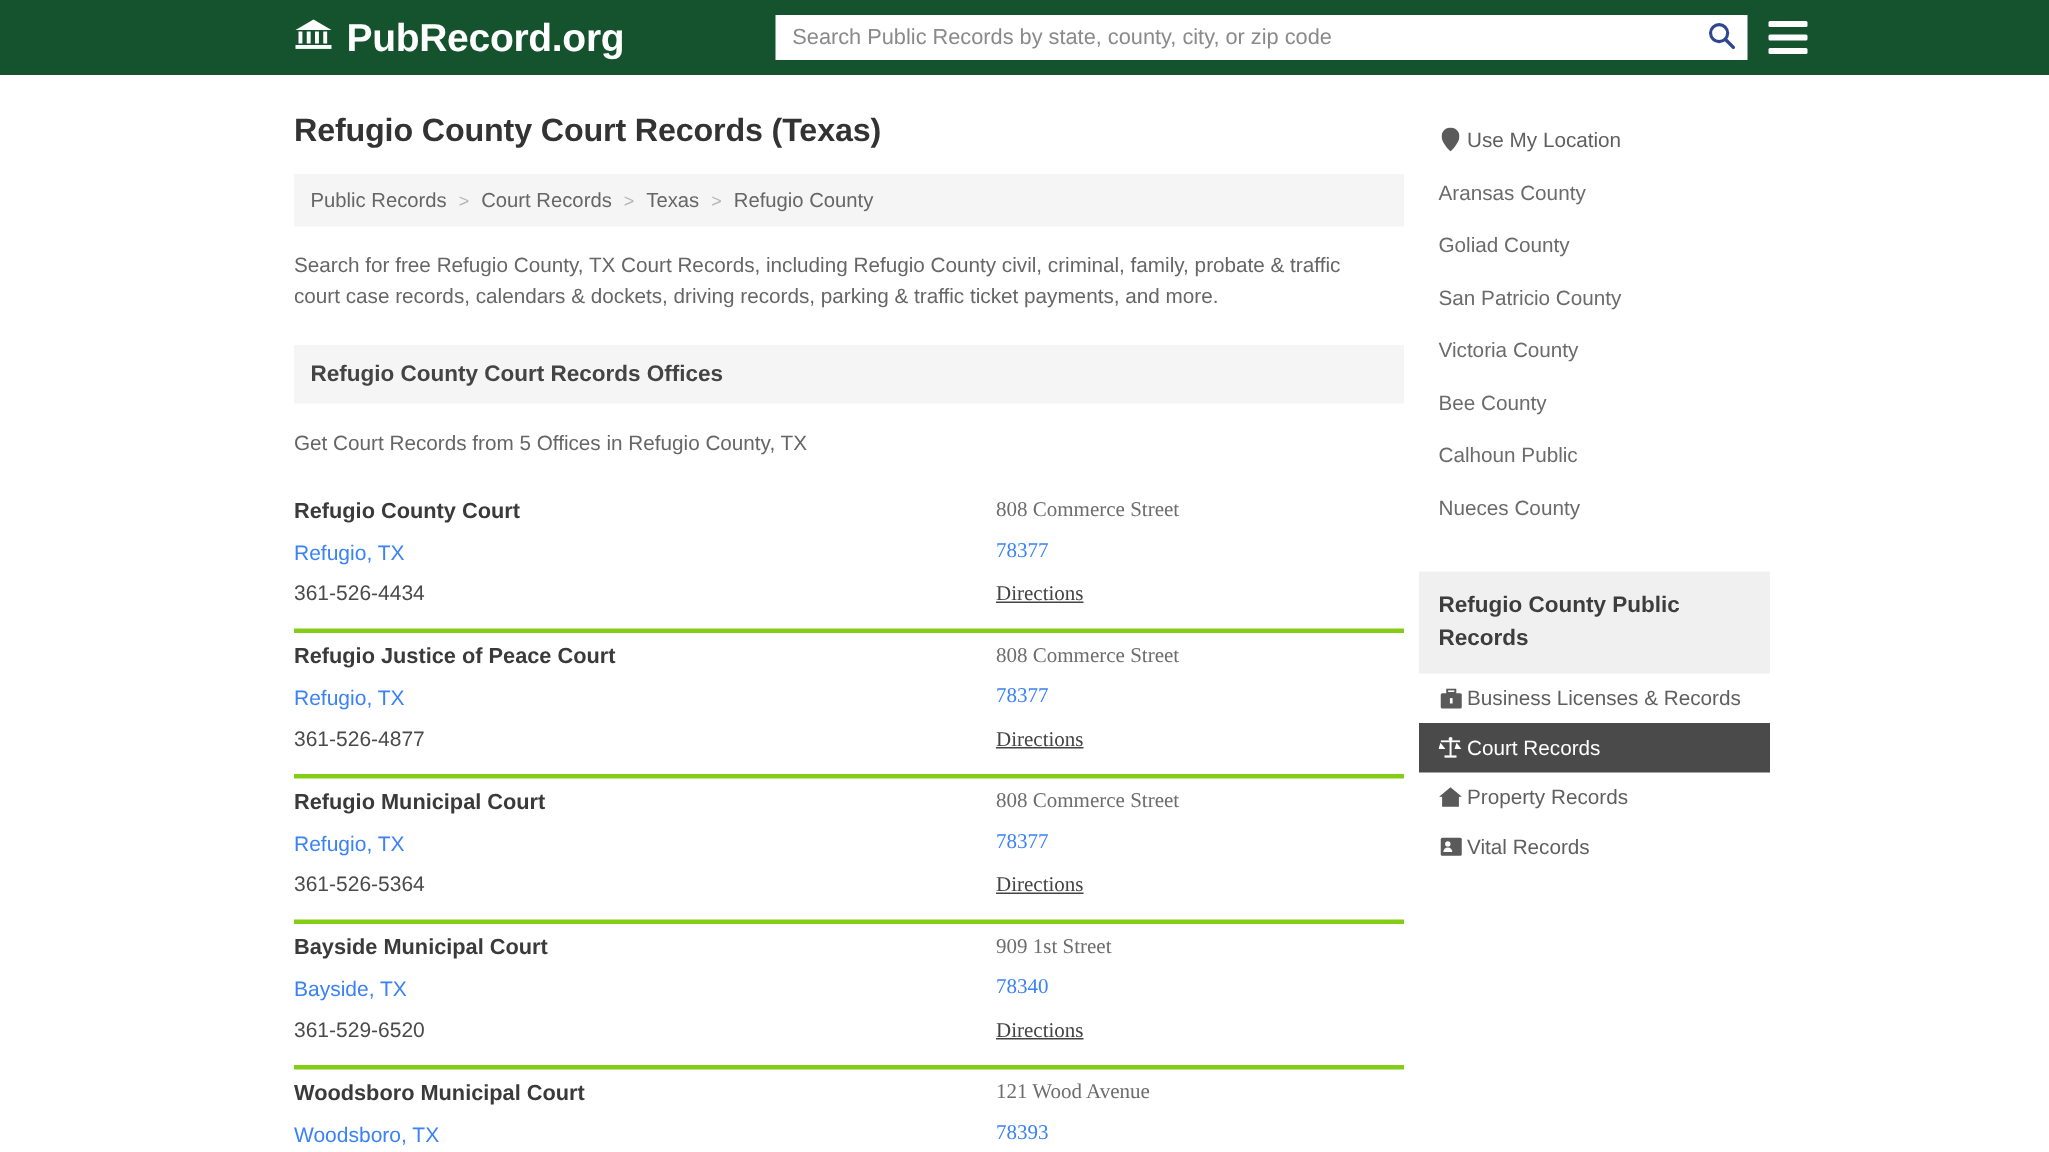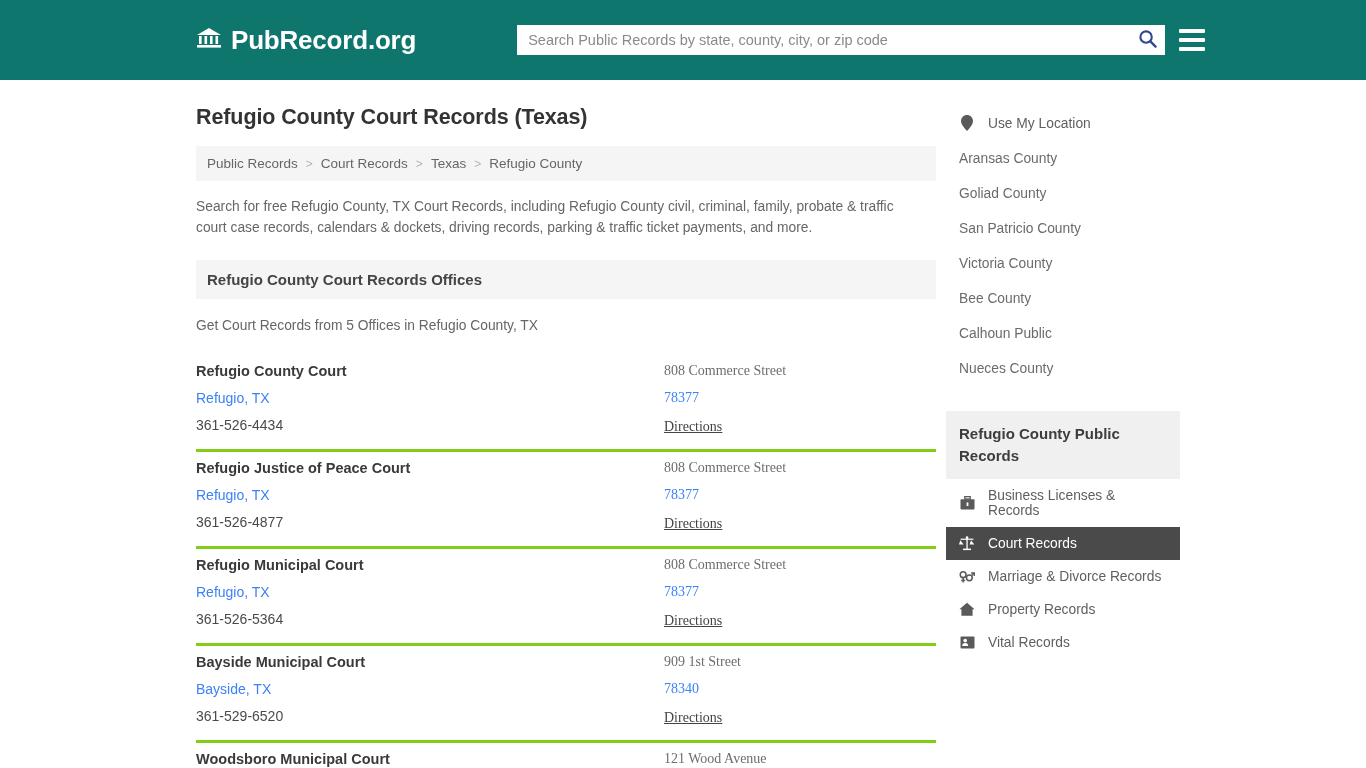--- a/index.html
+++ b/index.html
@@ -6,22 +6,22 @@
   html, body {
     margin: 0; padding: 0;
     width: 1366px; height: 768px;
     overflow: hidden;
     background: #ffffff;
     font-family: "Liberation Sans", sans-serif;
   }
 
   
   .site-header {
-    height: 80px;
-    background: #0f766e;
+    height: 50px;
+    background: #14532d;
     display: flex;
     align-items: center;
     padding: 0 110px 0 196px;
   }
   .brand {
     display: flex;
     align-items: center;
     gap: 9px;
     color: #ffffff;
     text-decoration: none;
@@ -189,21 +189,21 @@
     line-height: 22px;
   }
   .side-list { padding: 0; margin: 0; list-style: none; }
   .side-item {
     padding: 10px 13px;
     font-size: 13.8px;
     color: #6b6b6b;
     cursor: pointer;
     display: flex;
     align-items: center;
-    gap: 13px;
+    gap: 3px;
   }
   .side-item.with-icon { color: #5f5f5f; }
   .side-item .ico {
     width: 16px;
     flex: 0 0 16px;
     display: flex;
     align-items: center;
     justify-content: center;
     color: #5a5a5a;
   }
@@ -400,33 +400,20 @@
               <rect x="1.6" y="2.6" width="12.8" height="1.2" fill="currentColor"></rect>
               <path d="M1.3 4.2 L0 8.4 h4.6 z" fill="currentColor"></path>
               <path d="M14.4 4.2 L13.1 8.4 h4.6 z" transform="translate(-2.4,0)" fill="currentColor"></path>
               <circle cx="8.05" cy="1.6" r="1.3" fill="currentColor"></circle>
             </svg>
           </span>
           <span>Court Records</span>
         </li>
 
 
-        <li class="side-item with-icon">
-          <span class="ico">
-            <svg width="16" height="15" viewBox="0 0 17 16" aria-hidden="true">
-              <circle cx="4.4" cy="6" r="3.1" fill="none" stroke="currentColor" stroke-width="1.6"></circle>
-              <line x1="4.4" y1="9.3" x2="4.4" y2="14.4" stroke="currentColor" stroke-width="1.6"></line>
-              <line x1="2.3" y1="12.2" x2="6.5" y2="12.2" stroke="currentColor" stroke-width="1.6"></line>
-              <circle cx="11" cy="9.4" r="3.1" fill="none" stroke="currentColor" stroke-width="1.6"></circle>
-              <line x1="13.2" y1="7.2" x2="16.2" y2="4.2" stroke="currentColor" stroke-width="1.6"></line>
-              <polyline points="12.9,4.2 16.4,4.2 16.4,7.5" fill="none" stroke="currentColor" stroke-width="1.6"></polyline>
-            </svg>
-          </span>
-          <span>Marriage &amp; Divorce Records</span>
-        </li>
 
         <li class="side-item with-icon">
           <span class="ico">
             <svg width="16" height="15" viewBox="0 0 16 15" aria-hidden="true">
               <path d="M8 0.8 L0.4 7.2 h2 v6.6 h11.2 V7.2 h2 z" fill="currentColor"></path>
             </svg>
           </span>
           <span>Property Records</span>
         </li>
 

